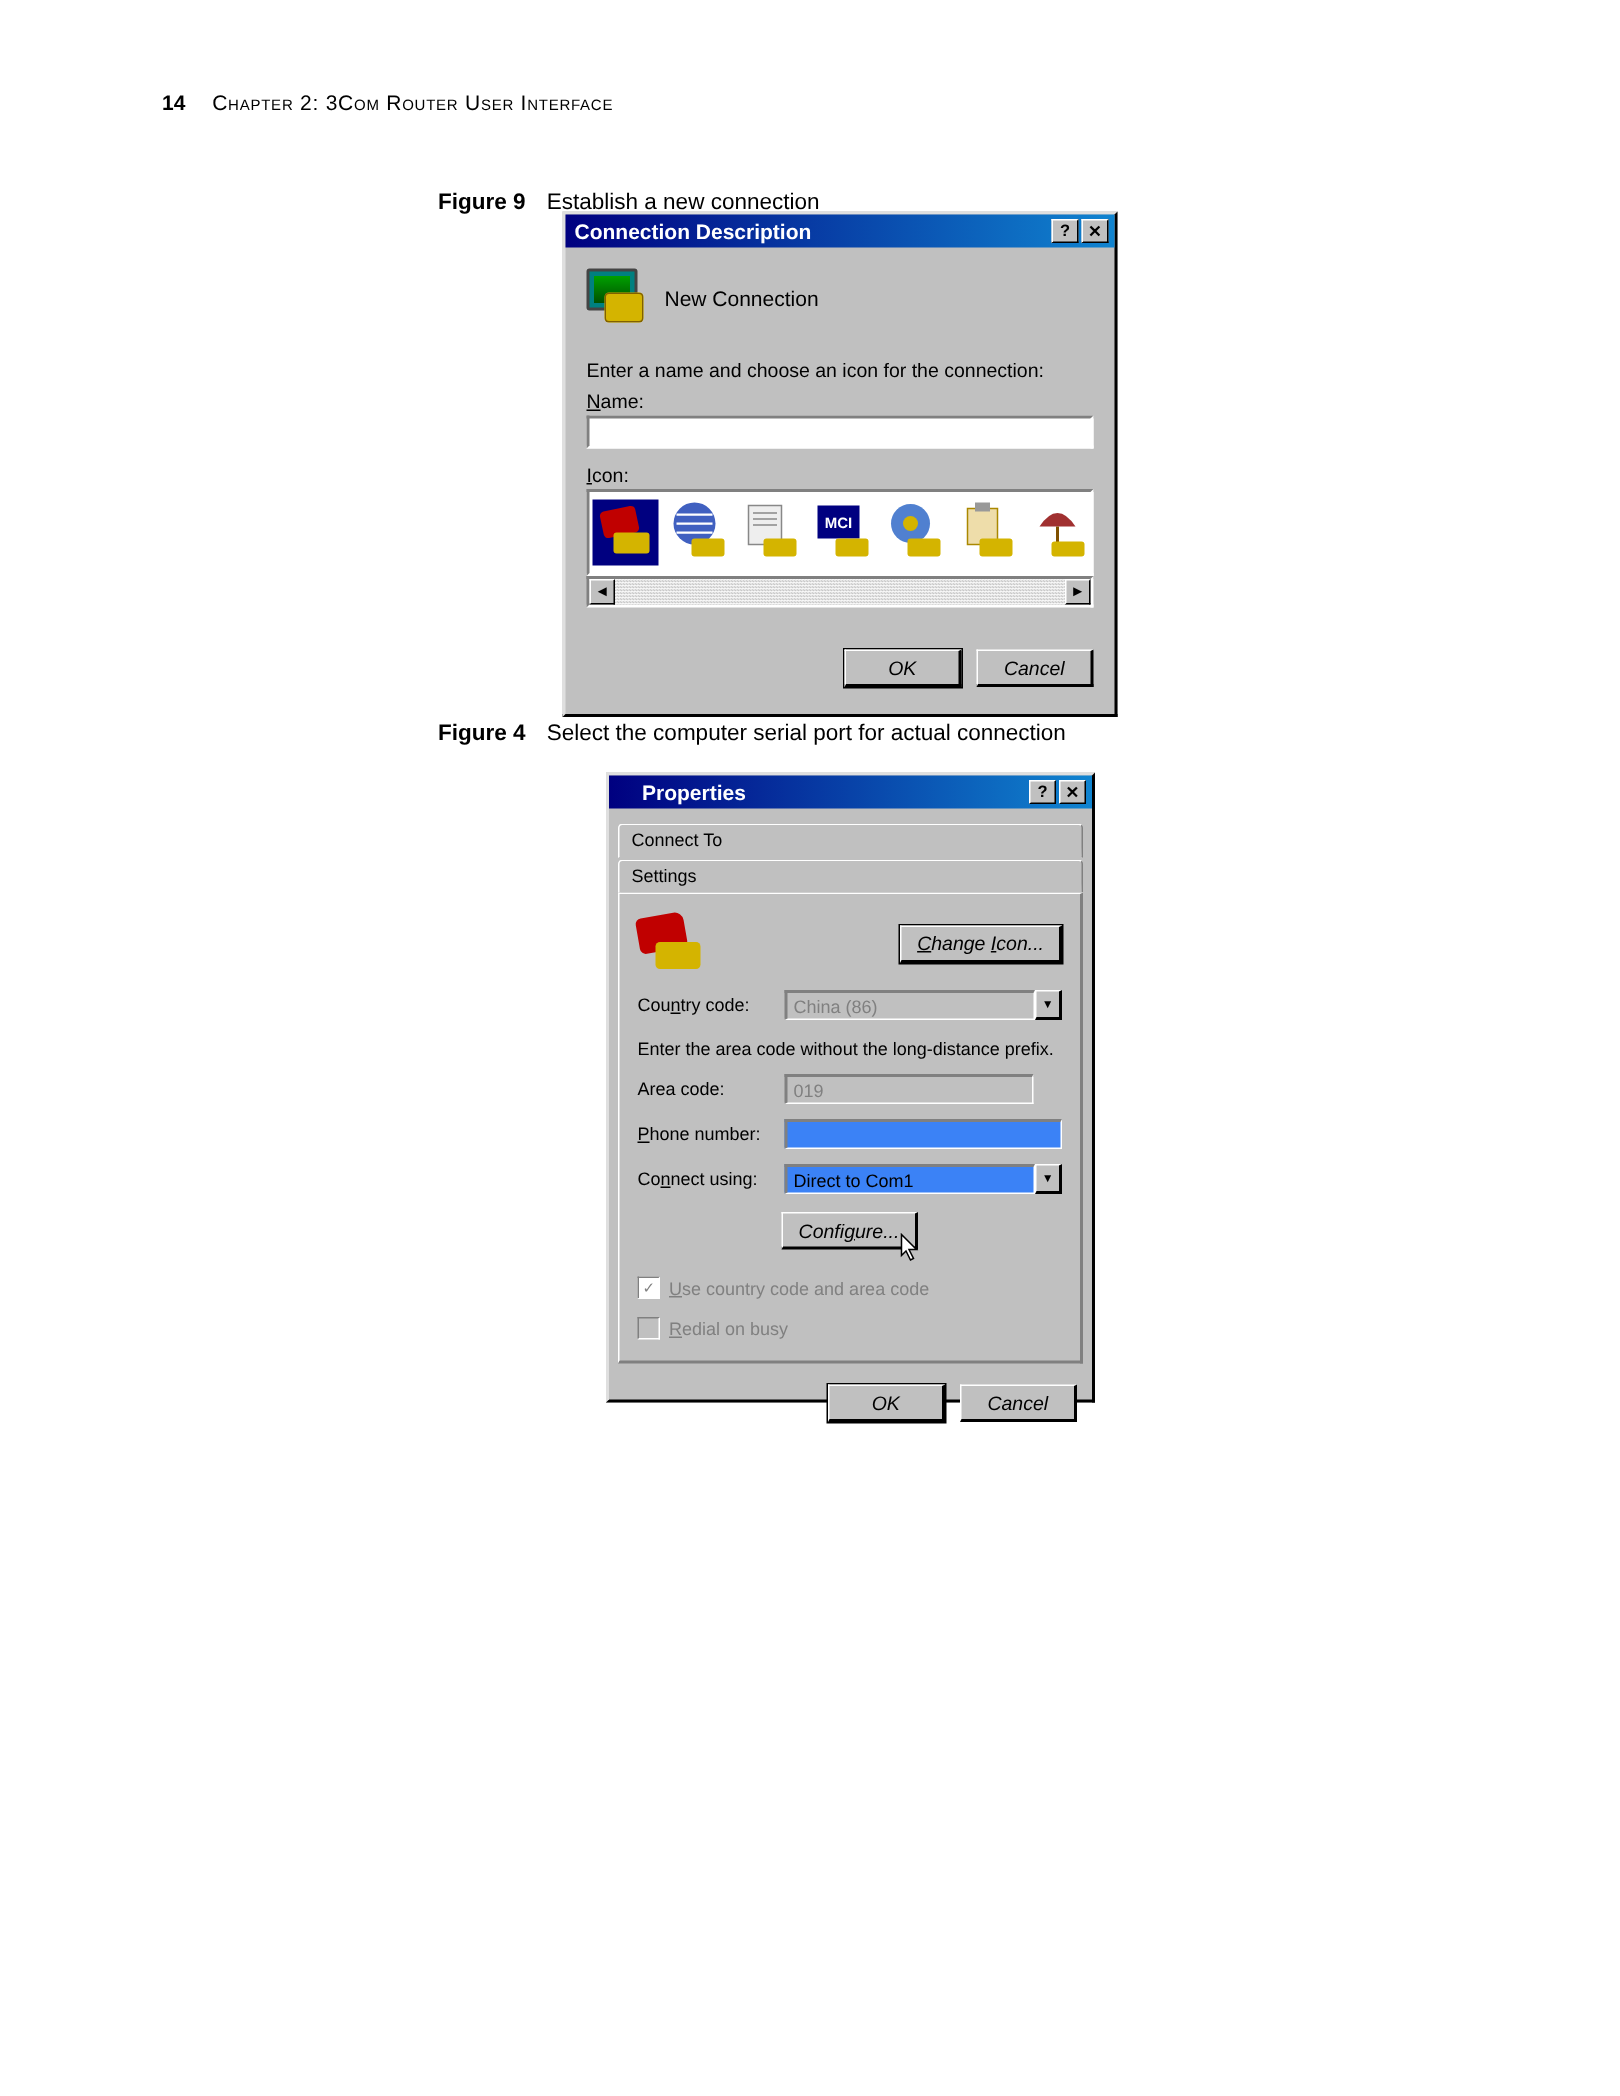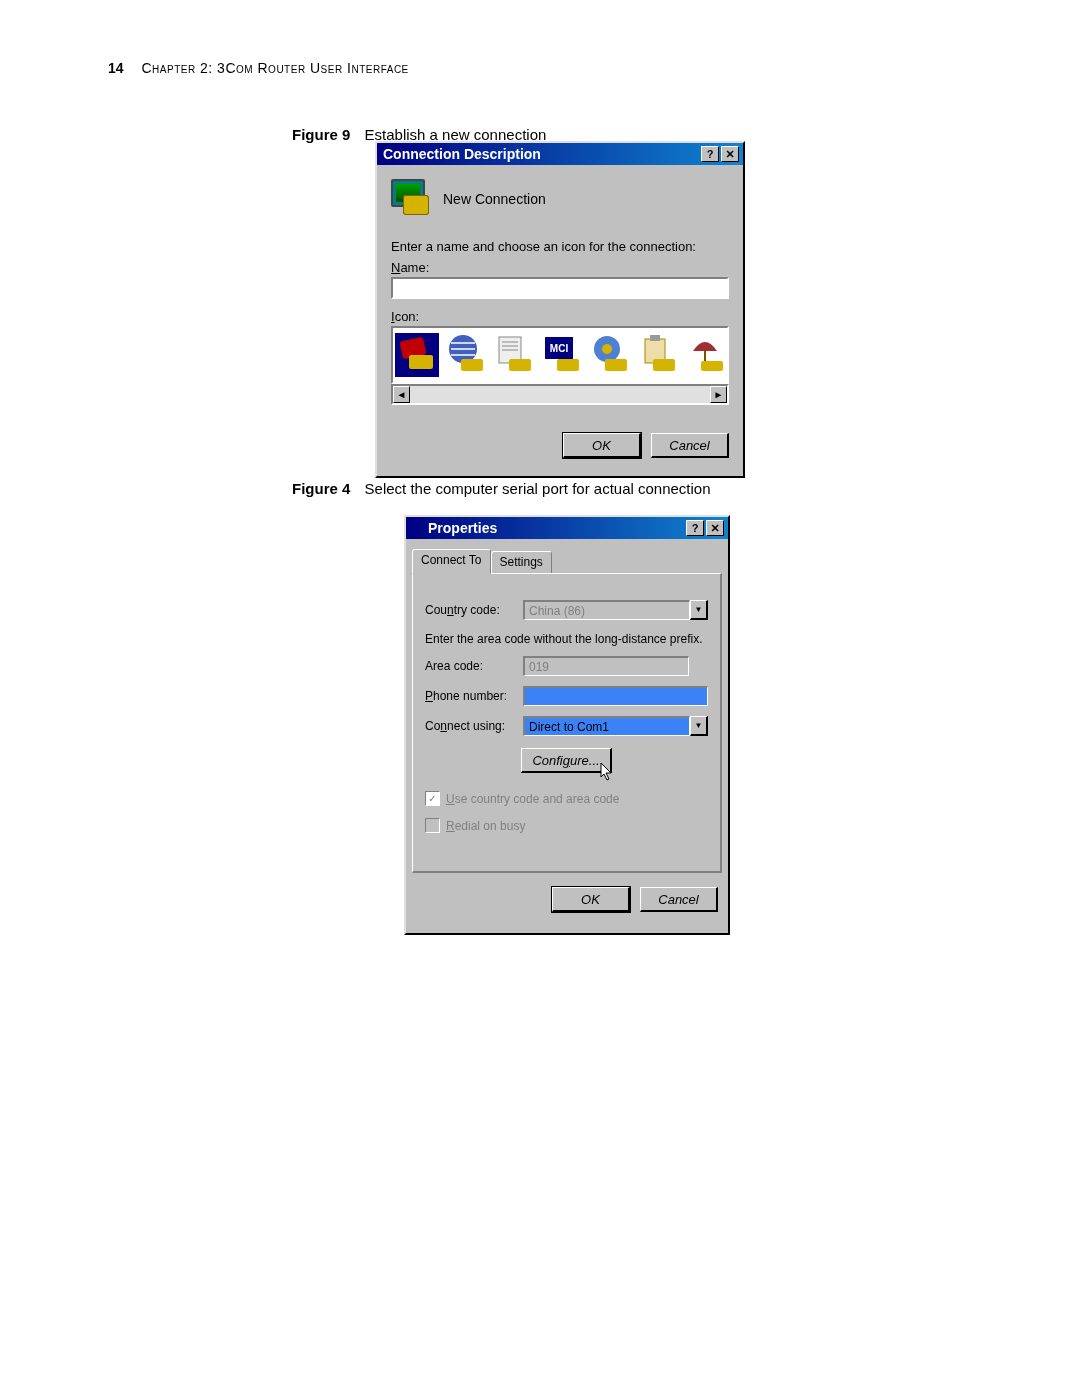--- a/index.html
+++ b/index.html
@@ -175,20 +175,21 @@
     margin-top:28px;
   }
 
   
   .dlg2 { left:404px; top:515px; width:326px; height:420px; }
   .dlg2 .title-bar { padding-left:22px;}
   .tabs {
     margin:10px 6px 0 6px;
     display:flex;
     font-size:12px;
+    flex-direction:column;
   }
   .tab {
     padding:3px 8px 4px 8px;
     border-top:1px solid #fff; border-left:1px solid #fff;
     border-right:1px solid #808080;
     border-top-left-radius:3px; border-top-right-radius:3px;
     background:#c0c0c0;
     position:relative;
   }
   .tab.active { border-bottom:1px solid #c0c0c0; margin-bottom:-1px; z-index:2;}
@@ -352,20 +353,27 @@
     <span>Properties</span>
     <span class="spacer"></span>
     <div class="title-btn">?</div>
     <div class="title-btn">✕</div>
   </div>
   <div class="tabs">
     <div class="tab active">Connect To</div>
     <div class="tab inactive">Settings</div>
   </div>
   <div class="tab-panel">
+    <div class="top-icon-row">
+      <div class="phone-big">
+        <div class="rp"></div>
+          <div class="yb"></div>
+      </div>
+      <button class="btn default" style="min-width:100px;"><span style="text-decoration:underline;">C</span>hange <span style="text-decoration:underline;">I</span>con...</button>
+    </div>
 
     <div class="row" style="margin-top:12px;">
       <label>Cou<span class="underline">n</span>try code:</label>
       <div class="dd-wrap">
         <input class="inset-input disabled" disabled="" value="China (86)" style="">
         <div class="dd-btn">▼</div>
       </div>
     </div>
 
     <div class="note">Enter the area code without the long-distance prefix.</div>

